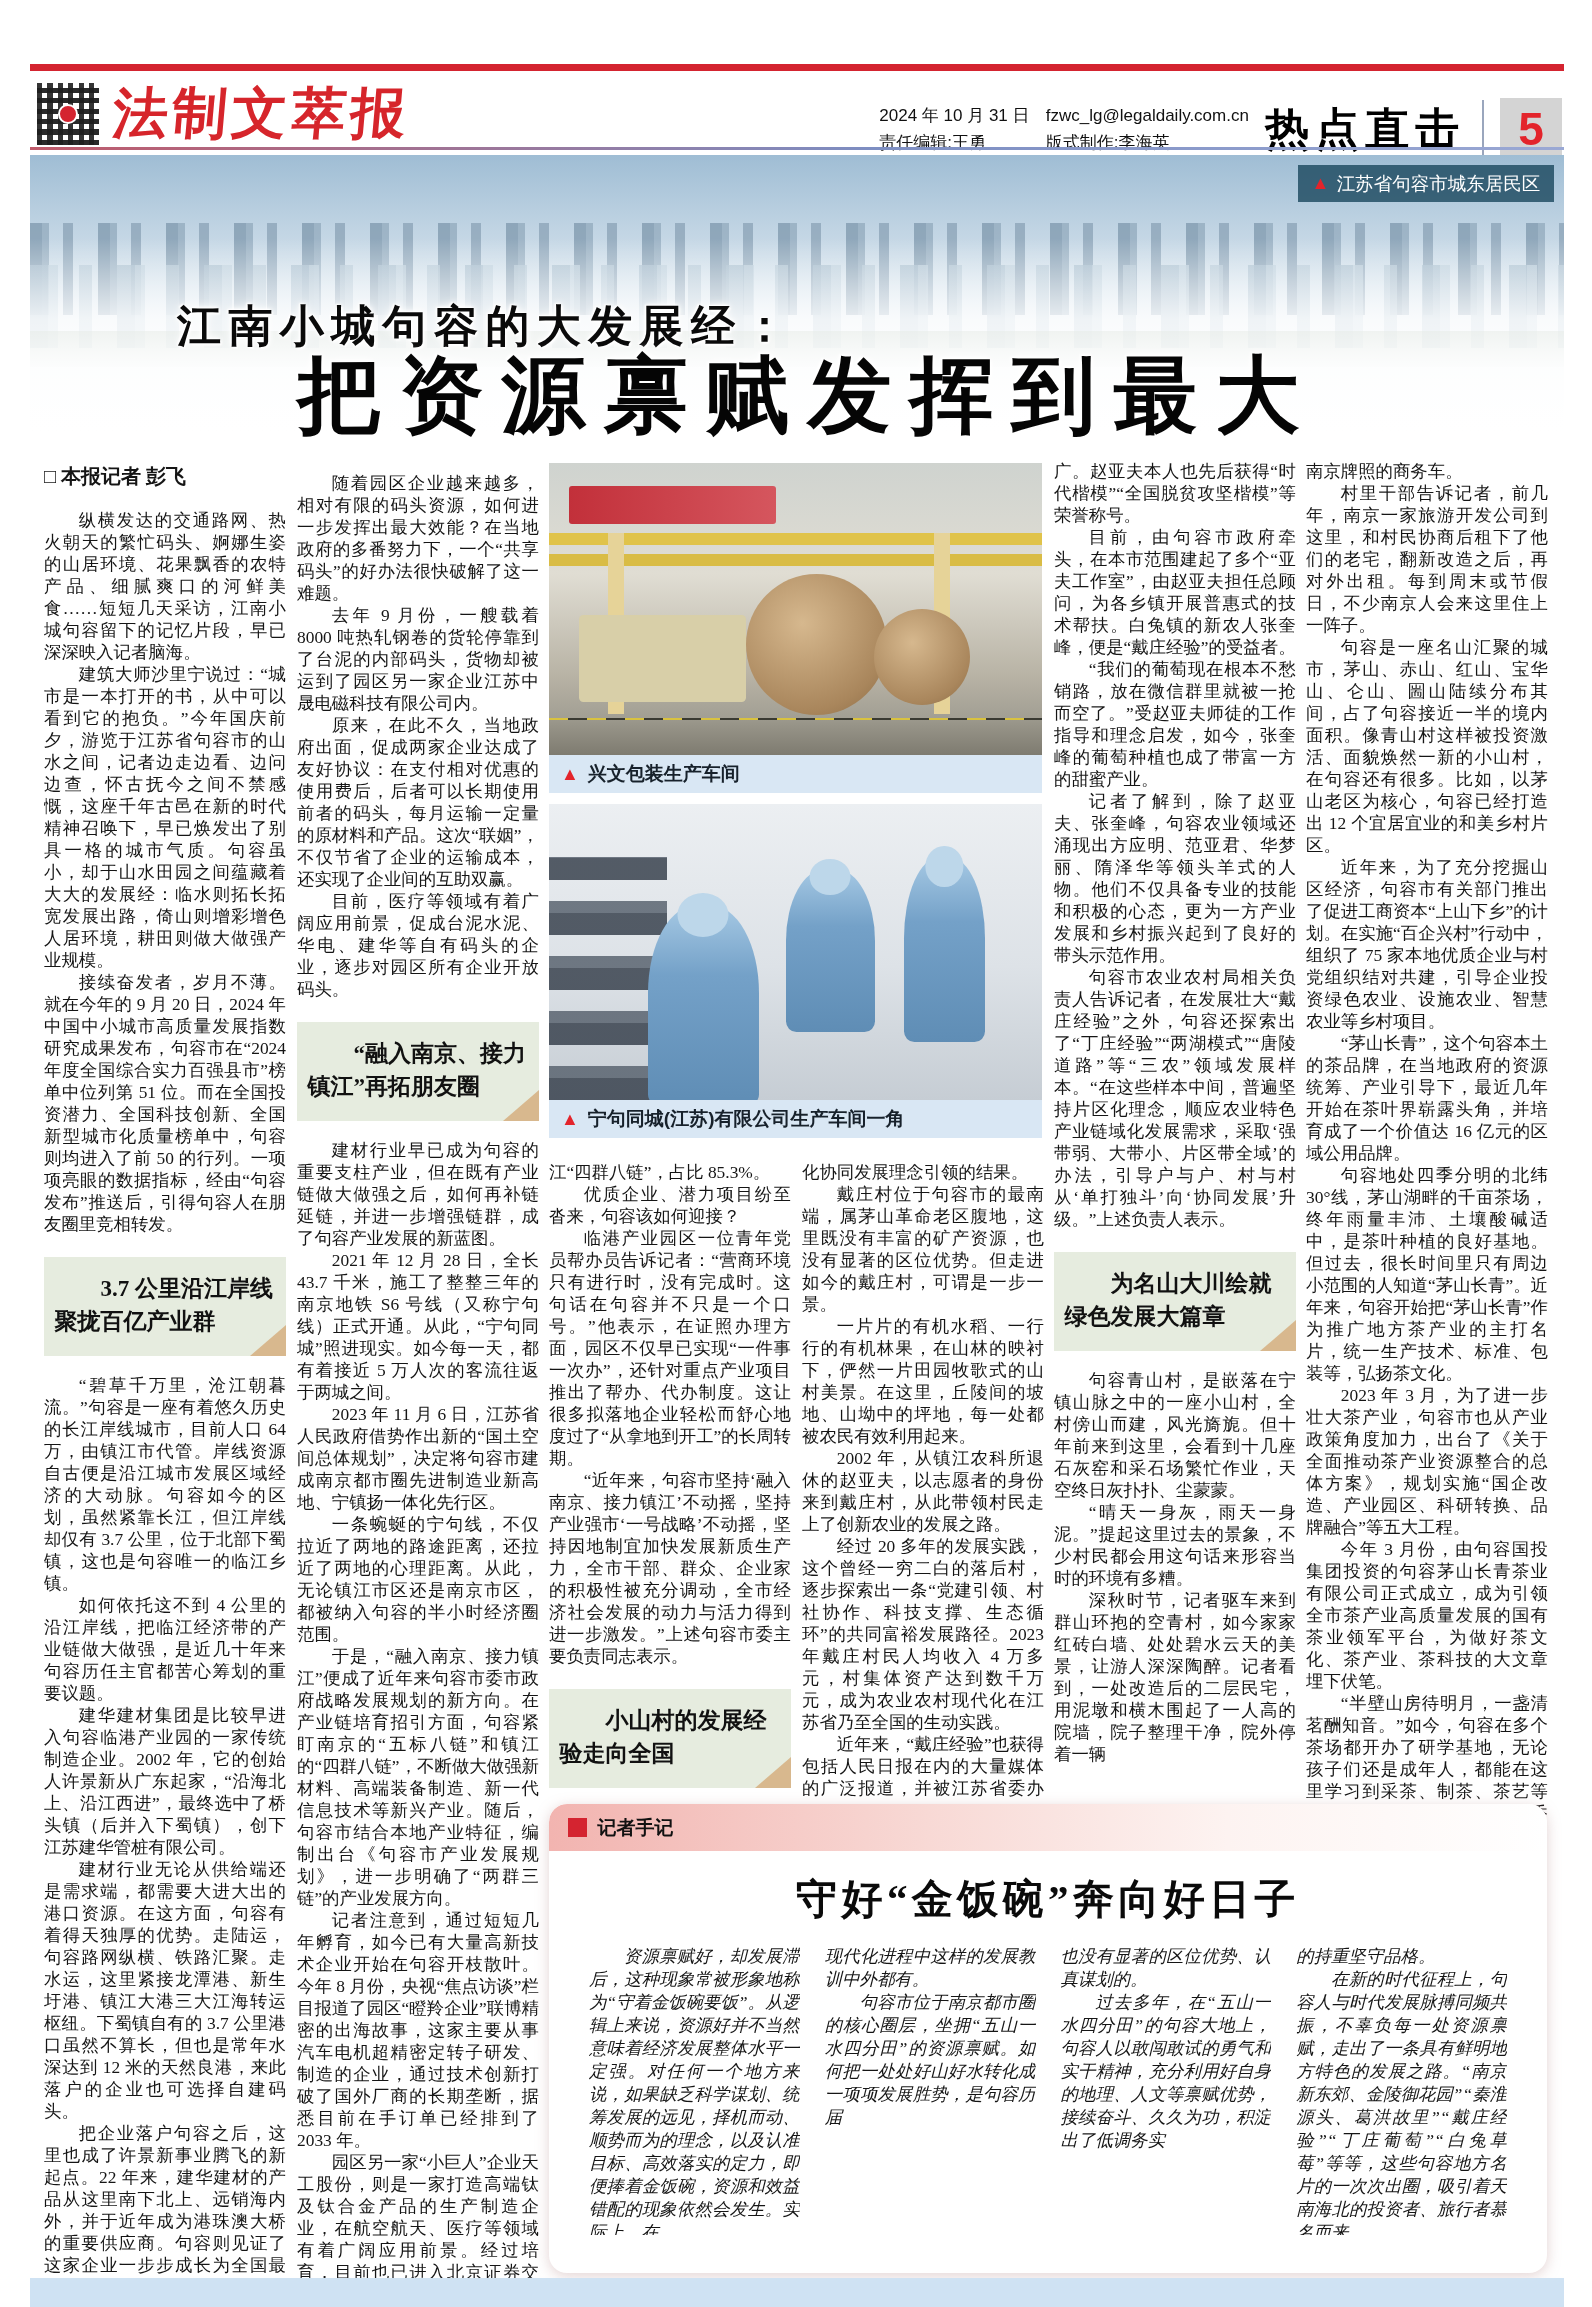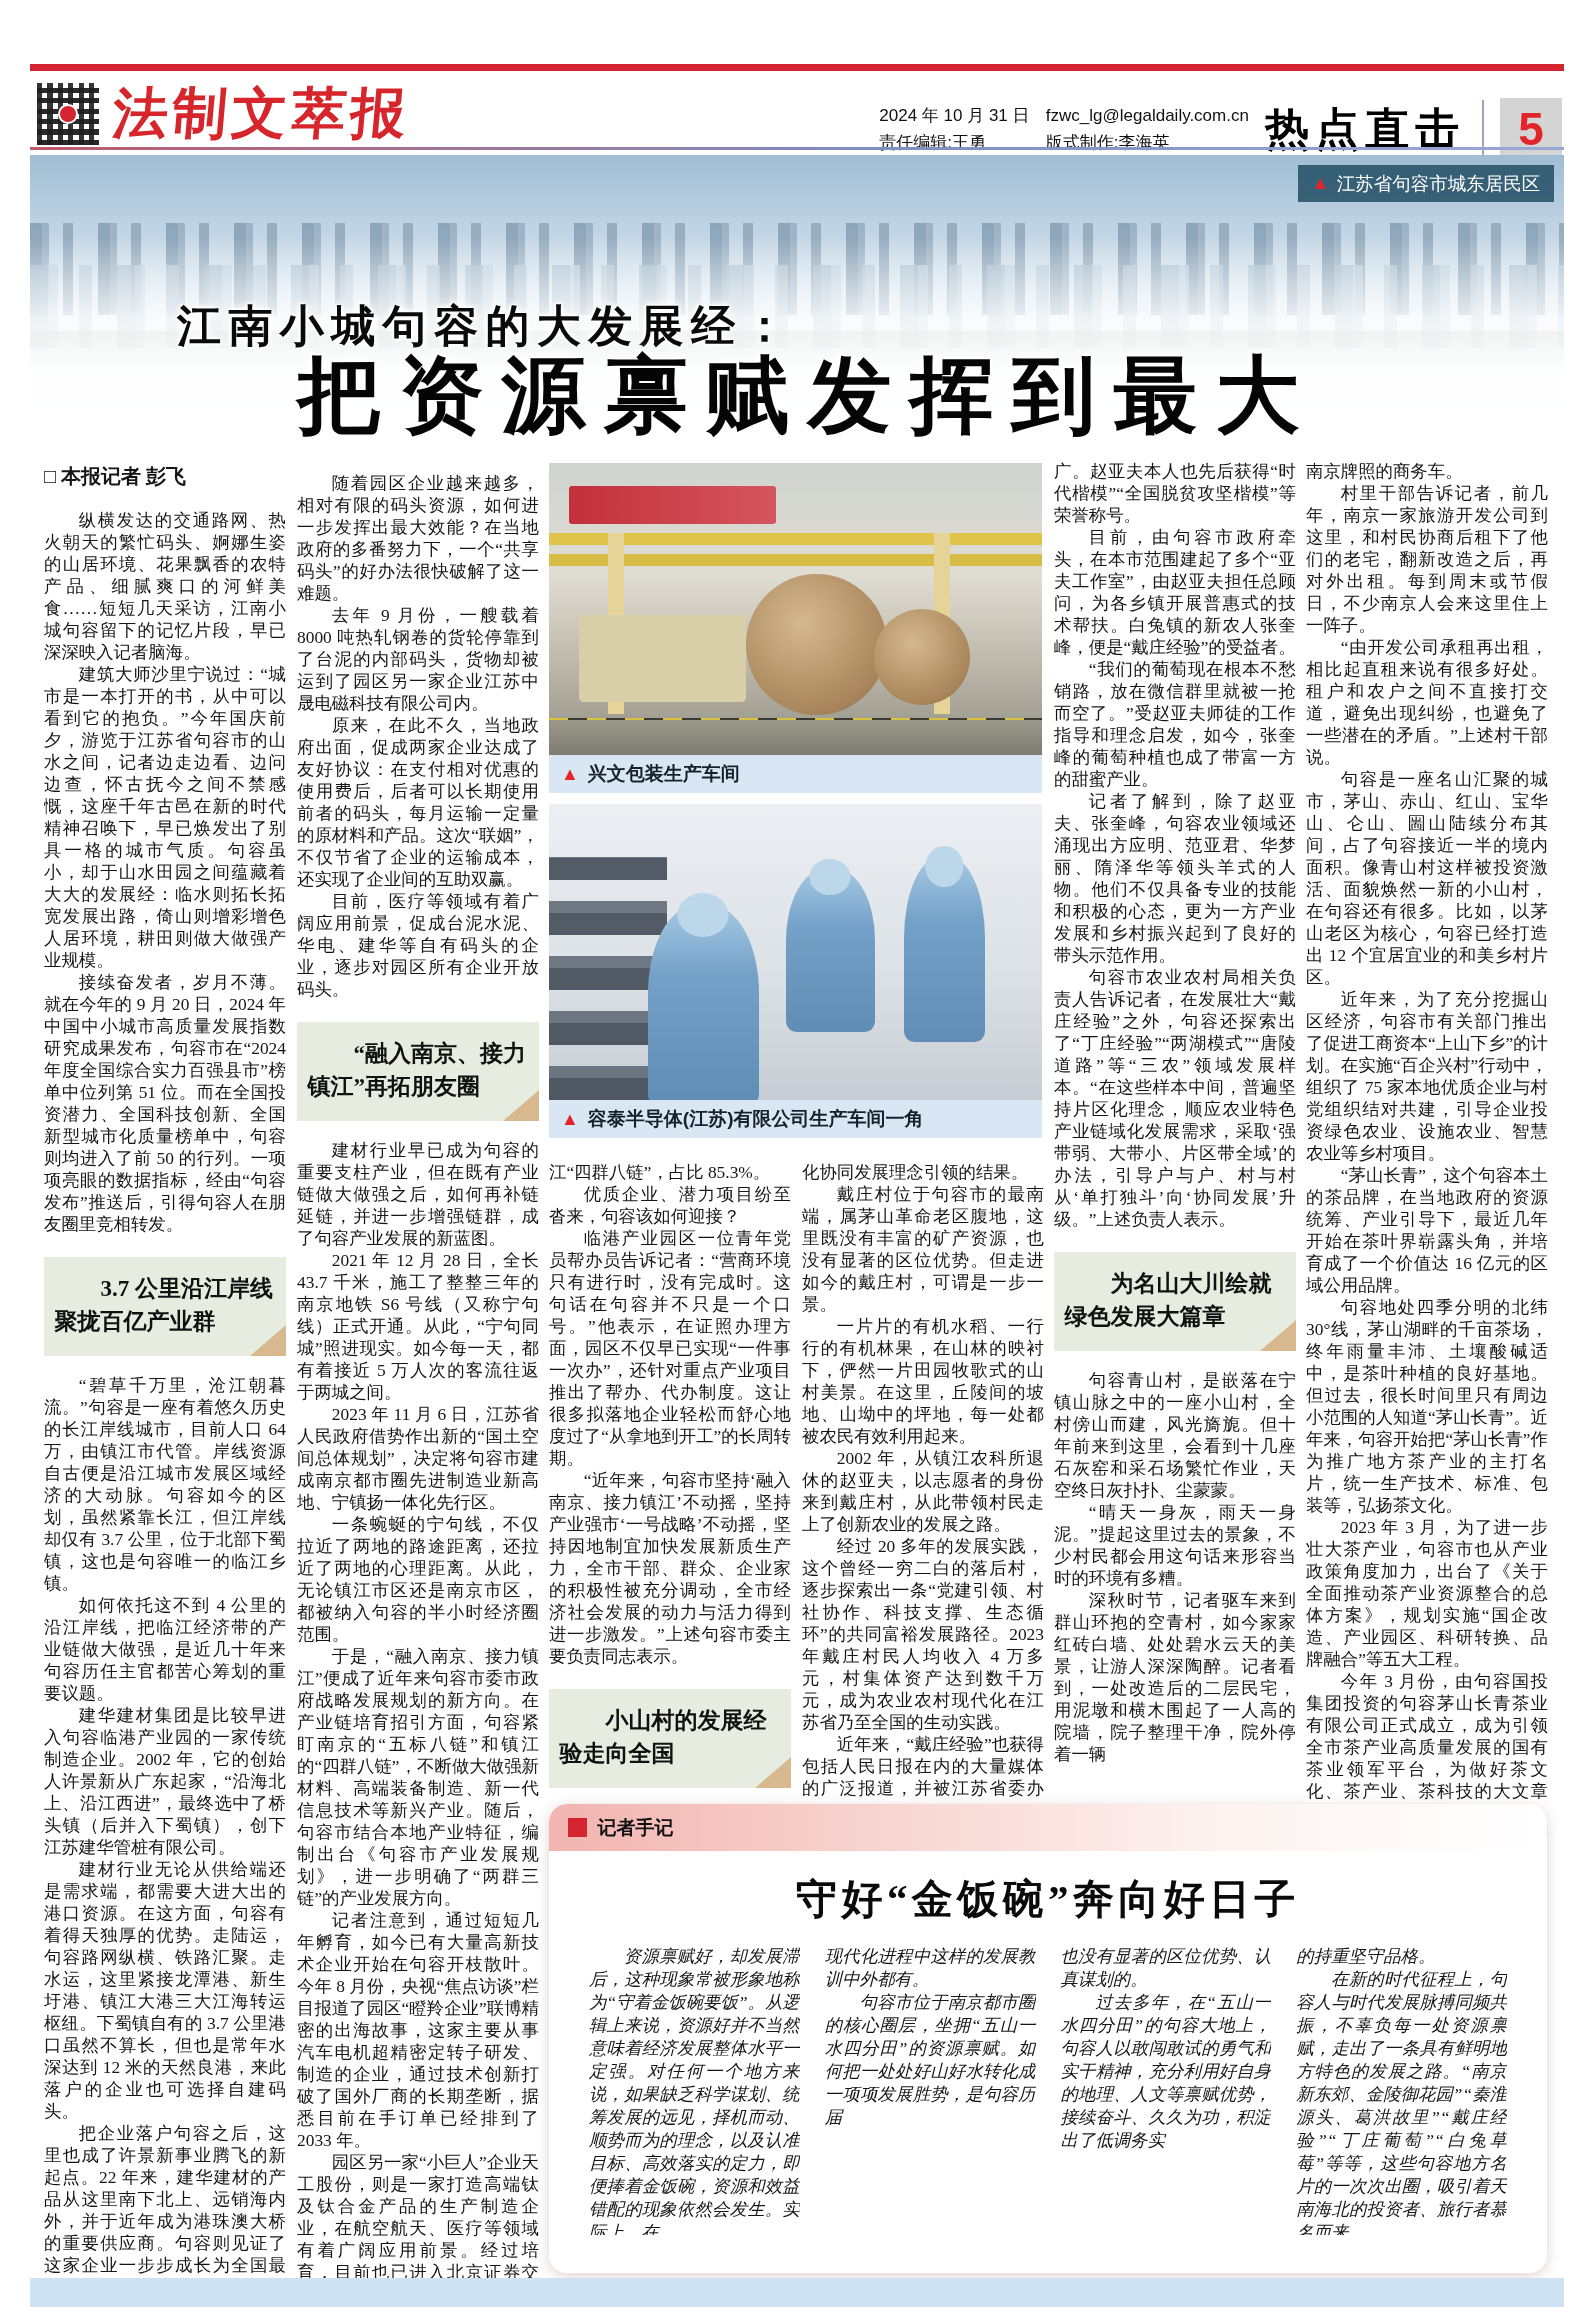--- a/index.html
+++ b/index.html
@@ -203,21 +203,21 @@
 </div>
 
 <div id="photo2" class="photo">
   <div class="equip"></div>
   <div class="worker w1"></div>
   <div class="worker w2"></div>
   <div class="worker w3"></div>
 </div>
 <div id="cap2" class="caption">
   <span class="tri">▲</span>
-  <span>容泰半导体(江苏)有限公司生产车间一角</span>
+  <span>宁句同城(江苏)有限公司生产车间一角</span>
 </div>
 
 <div id="col3" class="col">
   <div>
       <p class="para flush">江“四群八链”，占比 85.3%。</p>
       <p class="para">优质企业、潜力项目纷至沓来，句容该如何迎接？</p>
       <p class="para">临港产业园区一位青年党员帮办员告诉记者：“营商环境只有进行时，没有完成时。这句话在句容并不只是一个口号。”他表示，在证照办理方面，园区不仅早已实现“一件事一次办”，还针对重点产业项目推出了帮办、代办制度。这让很多拟落地企业轻松而舒心地度过了“从拿地到开工”的长周转期。</p>
       <p class="para">“近年来，句容市坚持‘融入南京、接力镇江’不动摇，坚持产业强市‘一号战略’不动摇，坚持因地制宜加快发展新质生产力，全市干部、群众、企业家的积极性被充分调动，全市经济社会发展的动力与活力得到进一步激发。”上述句容市委主要负责同志表示。</p>
     </div>
   <div class="subhead">
@@ -254,21 +254,20 @@
       <p class="para">句容青山村，是嵌落在宁镇山脉之中的一座小山村，全村傍山而建，风光旖旎。但十年前来到这里，会看到十几座石灰窑和采石场繁忙作业，天空终日灰扑扑、尘蒙蒙。</p>
       <p class="para">“晴天一身灰，雨天一身泥。”提起这里过去的景象，不少村民都会用这句话来形容当时的环境有多糟。</p>
       <p class="para">深秋时节，记者驱车来到群山环抱的空青村，如今家家红砖白墙、处处碧水云天的美景，让游人深深陶醉。记者看到，一处改造后的二层民宅，用泥墩和横木围起了一人高的院墙，院子整理干净，院外停着一辆</p>
     </div>
 </div>
 
 <div id="col6" class="col">
   <div>
       <p class="para flush">南京牌照的商务车。</p>
       <p class="para">村里干部告诉记者，前几年，南京一家旅游开发公司到这里，和村民协商后租下了他们的老宅，翻新改造之后，再对外出租。每到周末或节假日，不少南京人会来这里住上一阵子。</p>
-      <p class="para">“由开发公司承租再出租，相比起直租来说有很多好处。租户和农户之间不直接打交道，避免出现纠纷，也避免了一些潜在的矛盾。”上述村干部说。</p>
       <p class="para">句容是一座名山汇聚的城市，茅山、赤山、红山、宝华山、仑山、圌山陆续分布其间，占了句容接近一半的境内面积。像青山村这样被投资激活、面貌焕然一新的小山村，在句容还有很多。比如，以茅山老区为核心，句容已经打造出 12 个宜居宜业的和美乡村片区。</p>
       <p class="para">近年来，为了充分挖掘山区经济，句容市有关部门推出了促进工商资本“上山下乡”的计划。在实施“百企兴村”行动中，组织了 75 家本地优质企业与村党组织结对共建，引导企业投资绿色农业、设施农业、智慧农业等乡村项目。</p>
       <p class="para">“茅山长青”，这个句容本土的茶品牌，在当地政府的资源统筹、产业引导下，最近几年开始在茶叶界崭露头角，并培育成了一个价值达 16 亿元的区域公用品牌。</p>
       <p class="para">句容地处四季分明的北纬 30°线，茅山湖畔的千亩茶场，终年雨量丰沛、土壤酸碱适中，是茶叶种植的良好基地。但过去，很长时间里只有周边小范围的人知道“茅山长青”。近年来，句容开始把“茅山长青”作为推广地方茶产业的主打名片，统一生产技术、标准、包装等，弘扬茶文化。</p>
       <p class="para">2023 年 3 月，为了进一步壮大茶产业，句容市也从产业政策角度加力，出台了《关于全面推动茶产业资源整合的总体方案》，规划实施“国企改造、产业园区、科研转换、品牌融合”等五大工程。</p>
       <p class="para">今年 3 月份，由句容国投集团投资的句容茅山长青茶业有限公司正式成立，成为引领全市茶产业高质量发展的国有茶业领军平台，为做好茶文化、茶产业、茶科技的大文章埋下伏笔。</p>
       <p class="para">“半壁山房待明月，一盏清茗酬知音。”如今，句容在多个茶场都开办了研学基地，无论孩子们还是成年人，都能在这里学习到采茶、制茶、茶艺等课程。茶文化如同沏开的茶香一样，在山乡大地四处溢开。</p>
     </div>
 </div>
 

